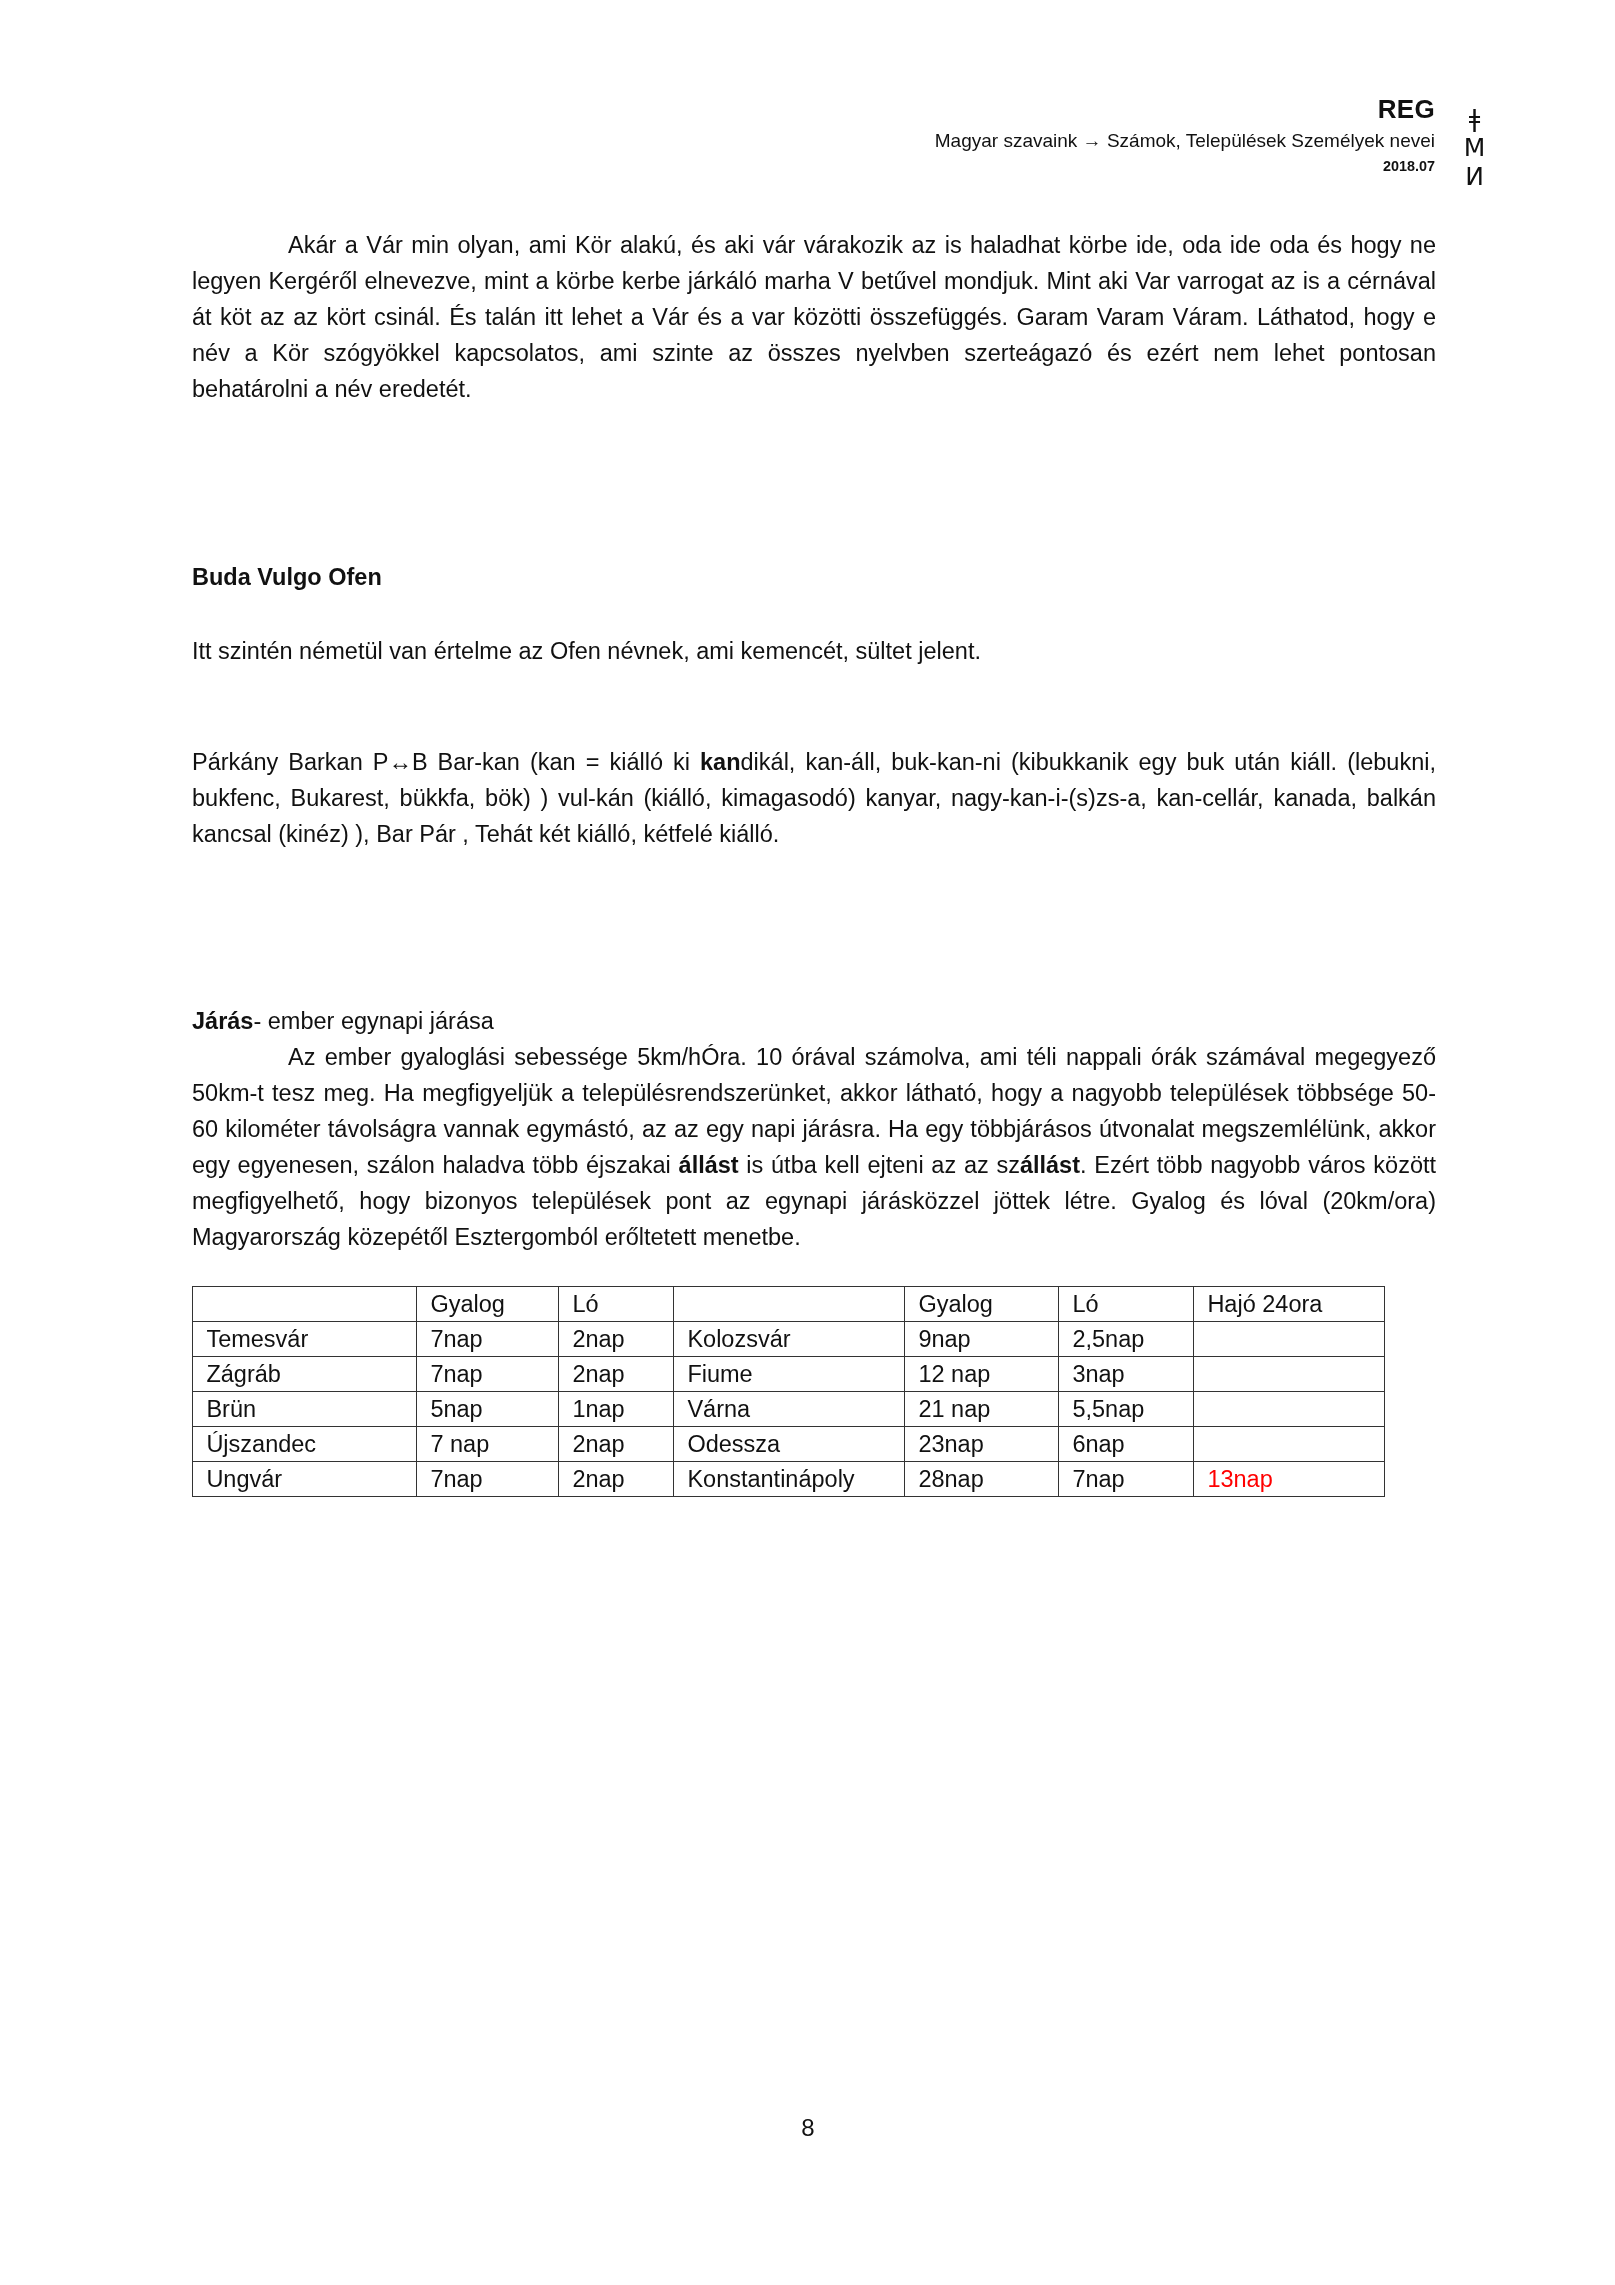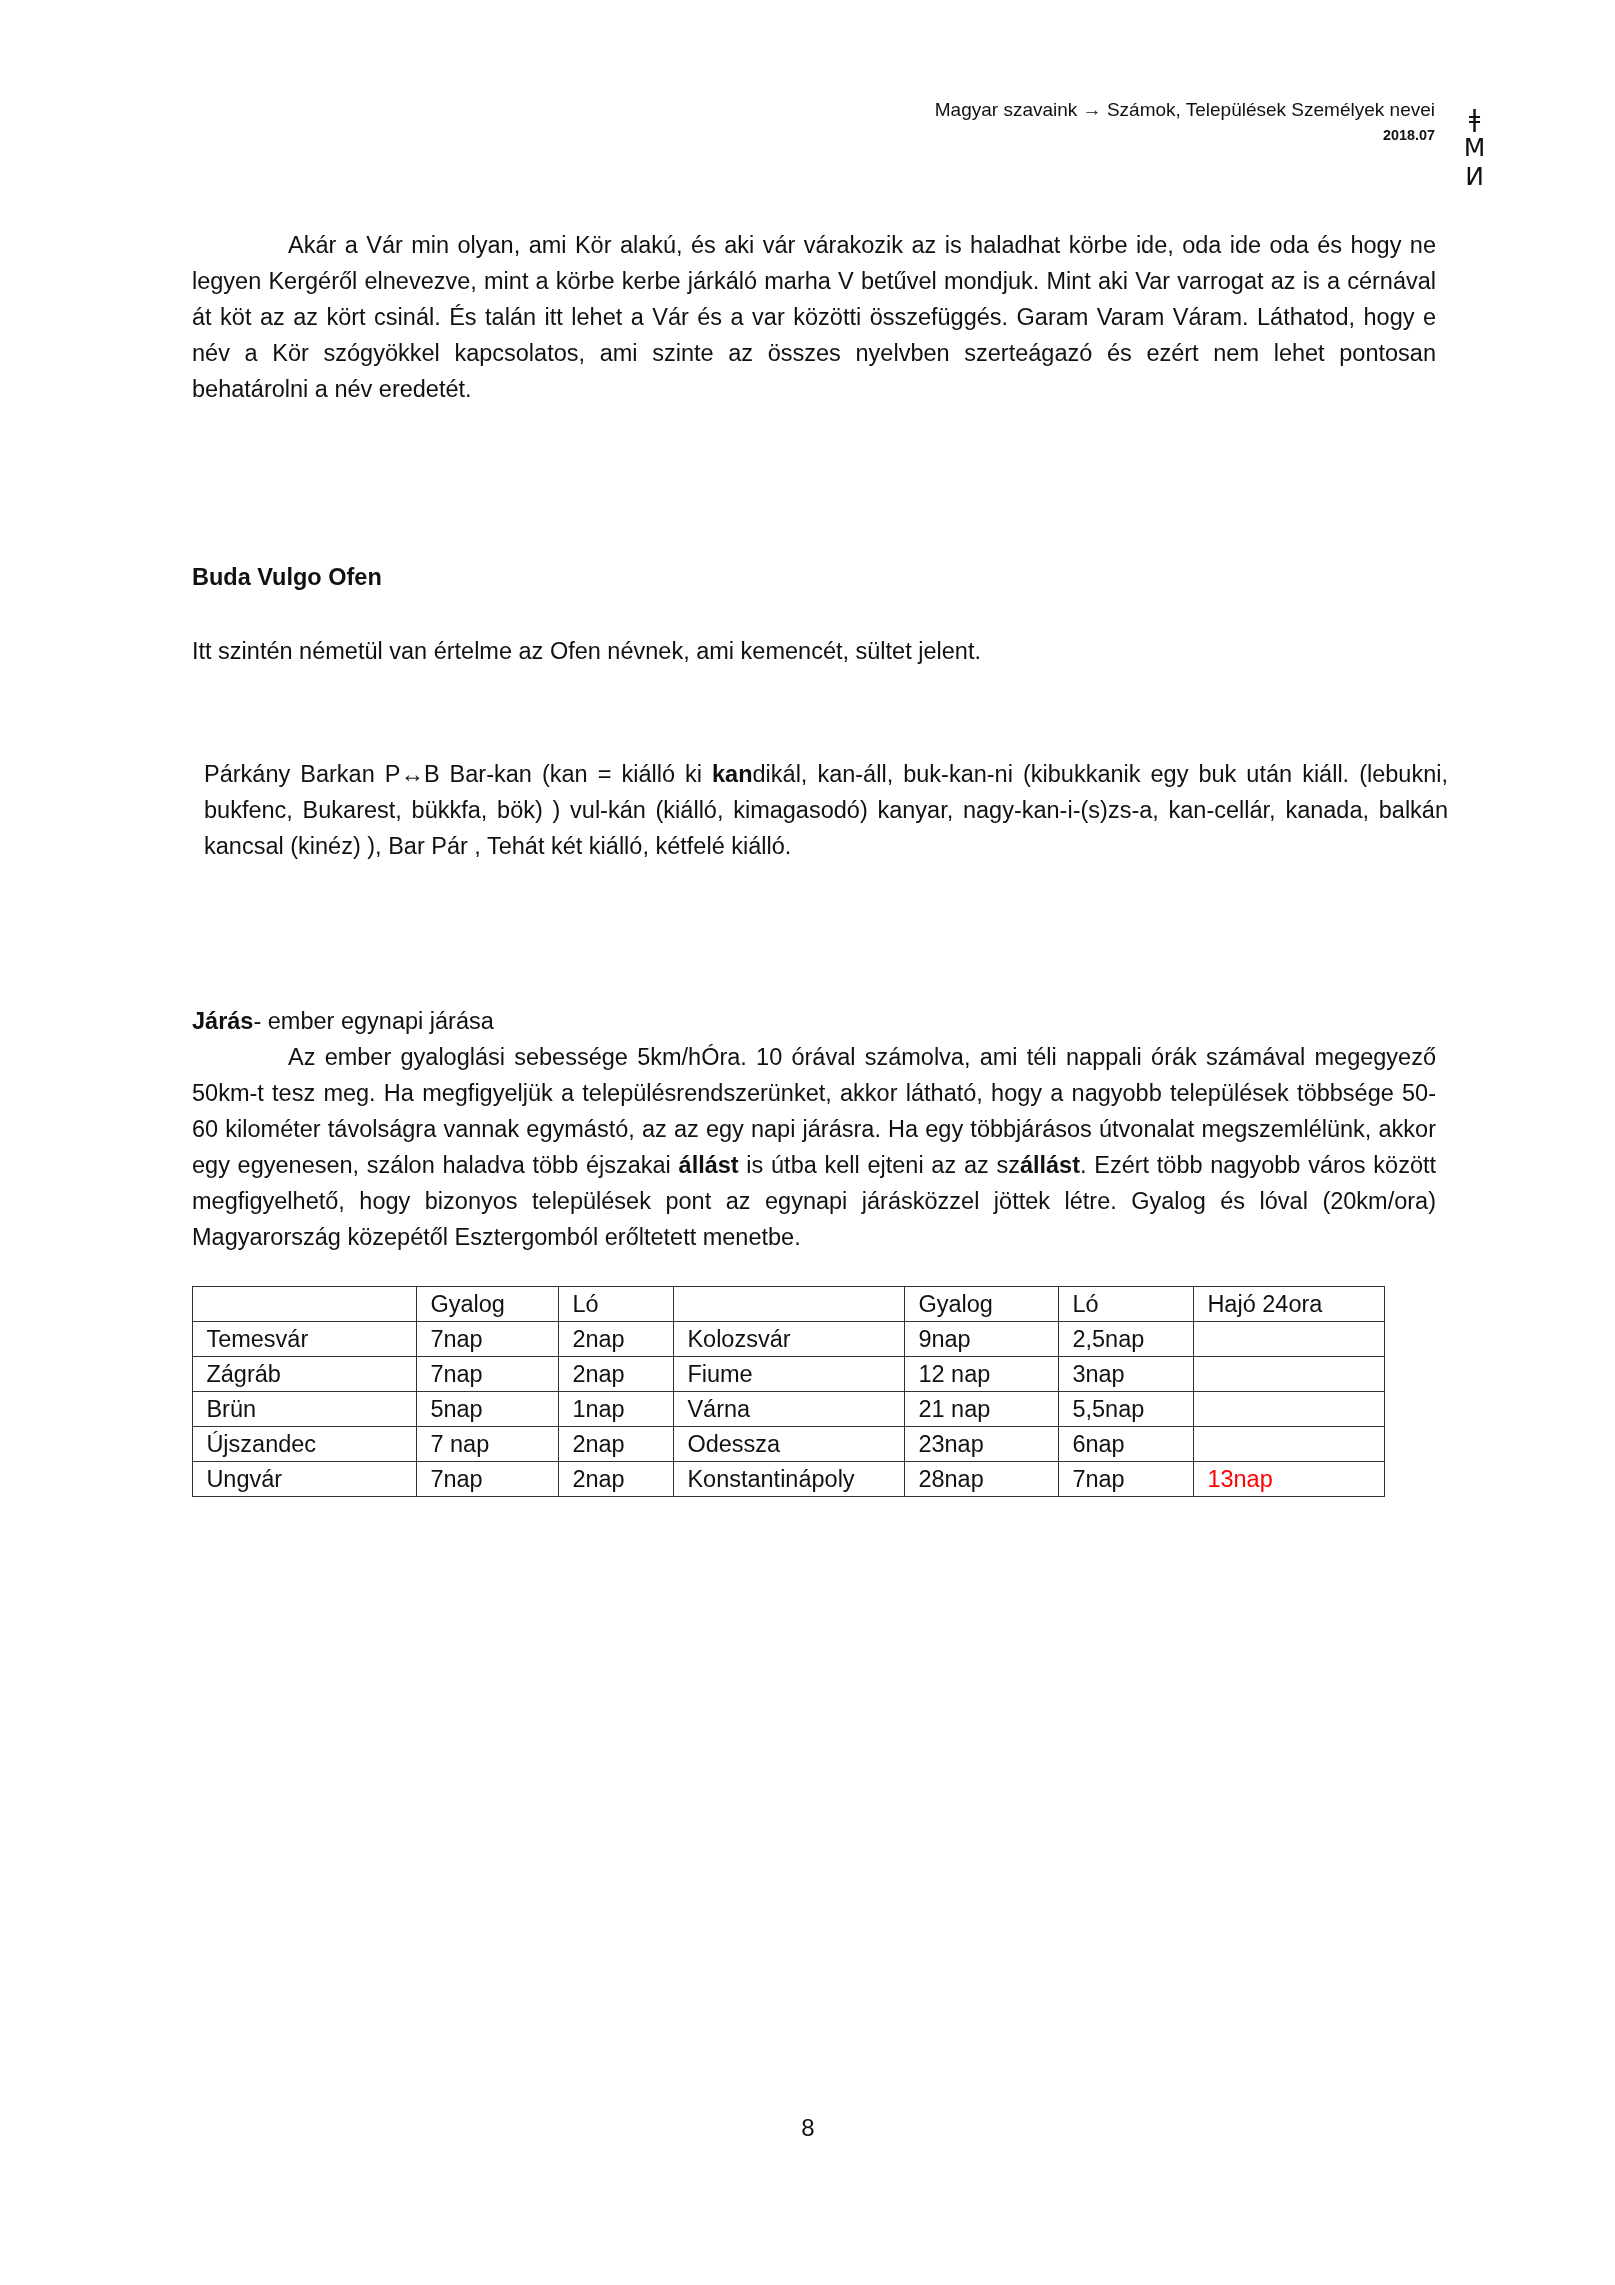--- a/index.html
+++ b/index.html
@@ -54,35 +54,36 @@
     position: absolute; left: 0; width: 1616px; top: 2114px;
     text-align: center; font-size: 24px;
   }
 </style>
 </head>
 <body>
 
 <div class="page">
 
   <div class="hdr">
+    <div class="hdr-title">REG</div>
     <div class="hdr-sub">Magyar szavaink → Számok, Települések Személyek nevei</div>
     <div class="hdr-date">2018.07</div>
   </div>
   <div class="runes">
     <div>ǂ</div>
     <div>M</div>
     <div>И</div>
   </div>
 
   <p id="p1" class="para indent last-line-left" style="margin:0">Akár a Vár min olyan, ami Kör alakú, és aki vár várakozik az is haladhat körbe ide, oda ide oda és hogy ne legyen Kergéről elnevezve, mint a körbe kerbe járkáló marha V betűvel mondjuk. Mint aki Var varrogat az is a cérnával át köt az az kört csinál. És talán itt lehet a Vár és a var közötti összefüggés. Garam Varam Váram. Láthatod, hogy e név a Kör szógyökkel kapcsolatos, ami szinte az összes nyelvben szerteágazó és ezért nem lehet pontosan behatárolni a név eredetét.</p>
 
   <p id="h-buda" class="para heading" style="margin:0">Buda Vulgo Ofen</p>
   <p id="p-buda" class="para last-line-left" style="margin:0">Itt szintén németül van értelme az Ofen névnek, ami kemencét, sültet jelent.</p>
 
-  <p id="p-parkany" class="para last-line-left" style="margin:12px"><span>Párkány Barkan P↔B Bar-kan (kan = kiálló ki </span><b>kan</b><span>dikál, kan-áll, buk-kan-ni (kibukkanik egy buk után kiáll. (lebukni, bukfenc, Bukarest, bükkfa, bök) )  vul-kán (kiálló, kimagasodó) kanyar, nagy-kan-i-(s)zs-a, kan-cellár, kanada, balkán kancsal (kinéz) ), Bar Pár , Tehát két kiálló, kétfelé kiálló.</span></p>
+  <p id="p-parkany" class="para last-line-left" style="margin:0"><span>Párkány Barkan P↔B Bar-kan (kan = kiálló ki </span><b>kan</b><span>dikál, kan-áll, buk-kan-ni (kibukkanik egy buk után kiáll. (lebukni, bukfenc, Bukarest, bükkfa, bök) )  vul-kán (kiálló, kimagasodó) kanyar, nagy-kan-i-(s)zs-a, kan-cellár, kanada, balkán kancsal (kinéz) ), Bar Pár , Tehát két kiálló, kétfelé kiálló.</span></p>
 
   <p id="p-jaras-title" class="para" style="margin:0"><b>Járás</b><span>- ember egynapi járása</span></p>
 
   <p id="p-jaras" class="para indent last-line-left" style="margin:0"><span>Az ember gyaloglási sebessége 5km/hÓra. 10 órával számolva, ami téli nappali órák számával megegyező 50km-t tesz meg. Ha megfigyeljük a településrendszerünket, akkor látható, hogy a nagyobb települések többsége 50-60 kilométer távolságra vannak egymástó, az az egy napi járásra. Ha egy többjárásos útvonalat megszemlélünk, akkor egy egyenesen, szálon haladva több éjszakai </span><b>állást</b><span> is útba kell ejteni az az sz</span><b>állást</b><span>. Ezért több nagyobb város között megfigyelhető, hogy bizonyos települések pont az egynapi járásközzel jöttek létre.  Gyalog és lóval (20km/ora) Magyarország közepétől Esztergomból erőltetett menetbe.</span></p>
 
   <table class="tbl">
     <colgroup>
       <col style="width:224px">
         <col style="width:142px">
         <col style="width:115px">

